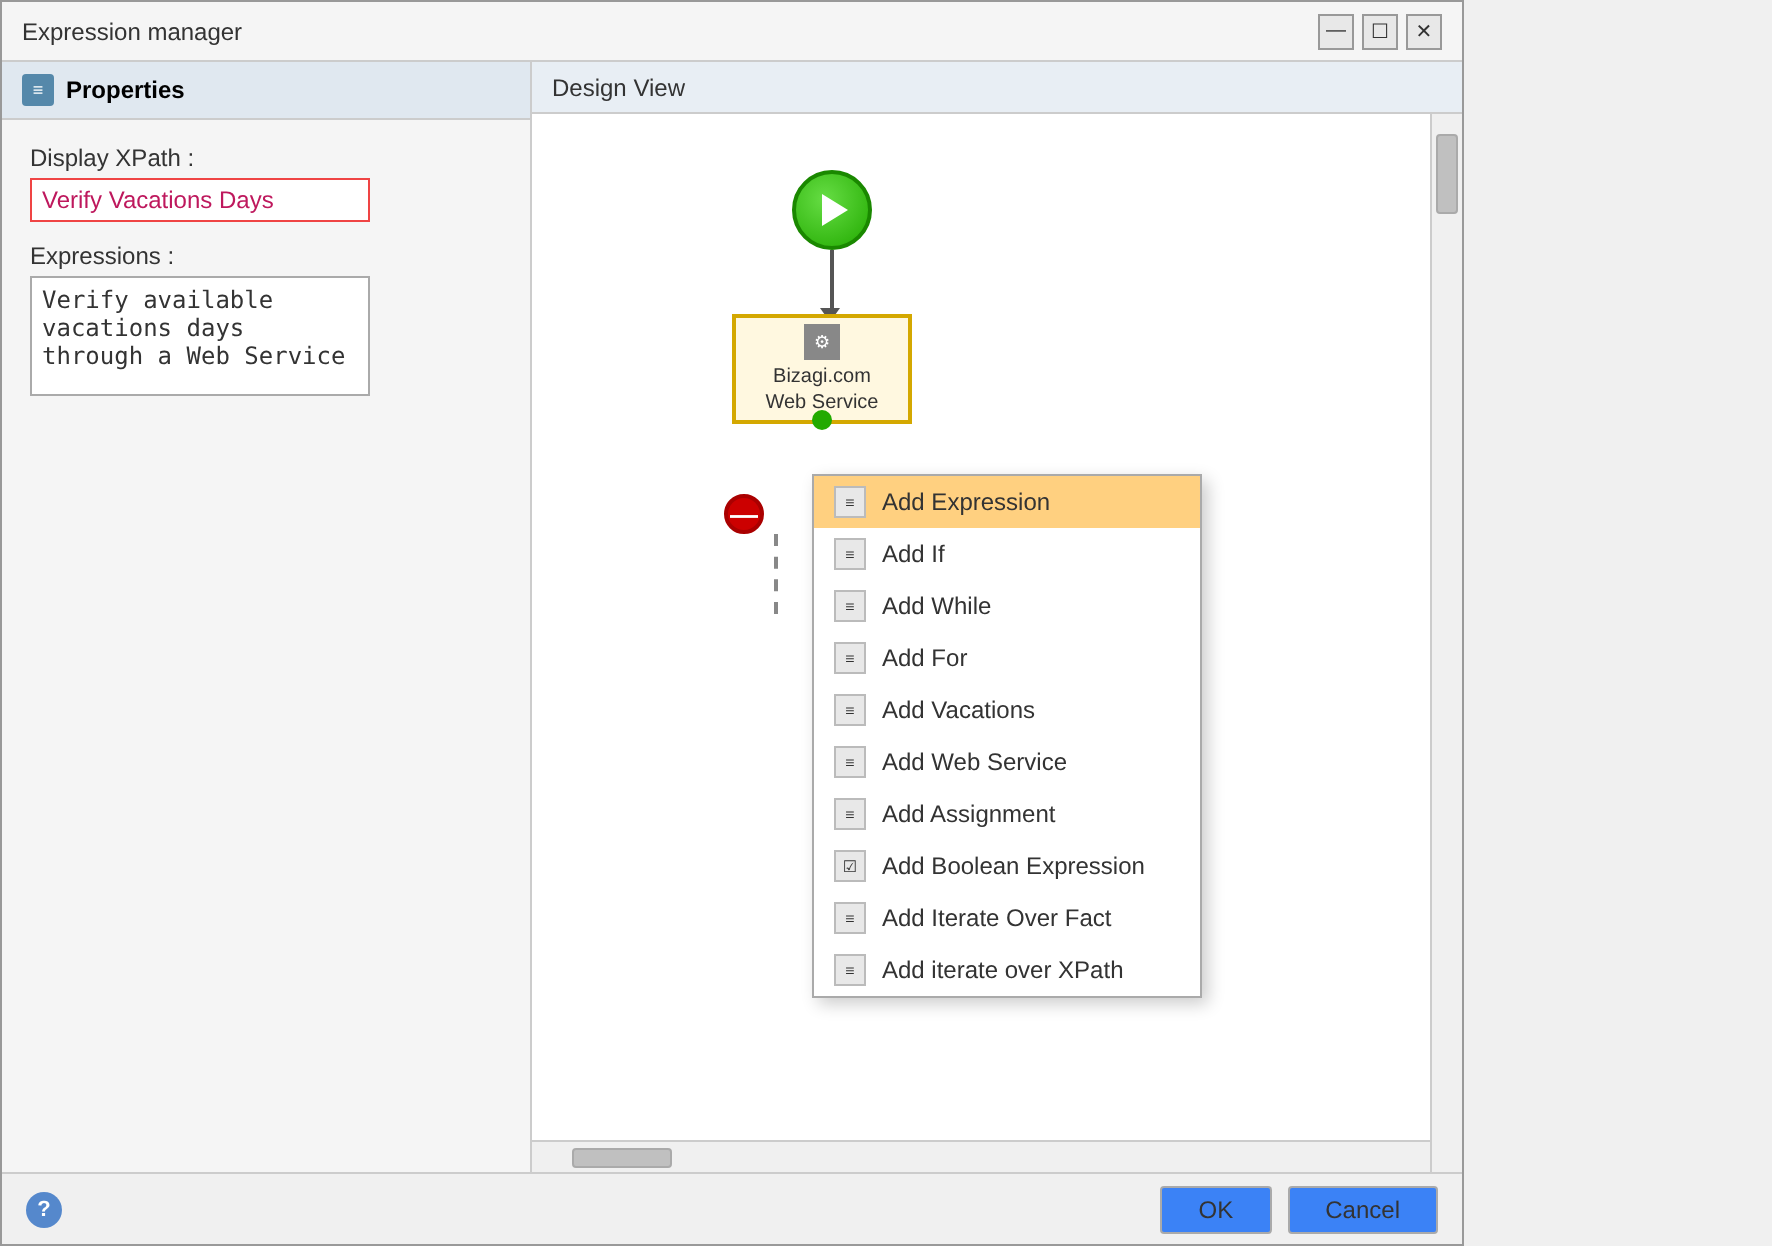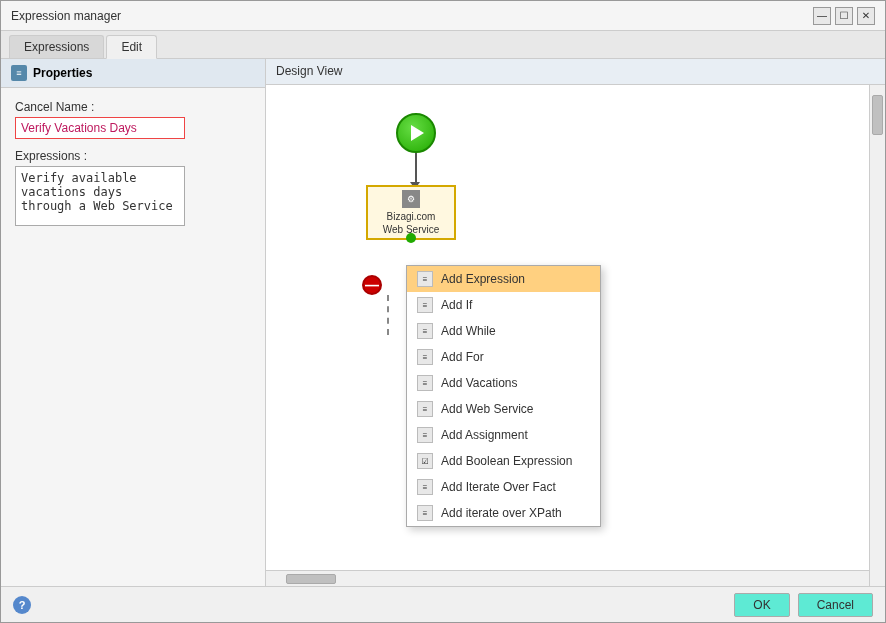--- a/index.html
+++ b/index.html
@@ -5,21 +5,21 @@
     * { box-sizing: border-box; margin: 0; padding: 0; }
     body {
       font-family: 'Segoe UI', Tahoma, Geneva, Verdana, sans-serif;
       font-size: 12px;
       background: #f0f0f0;
       width: 886px;
       height: 623px;
       overflow: hidden;
     }
     .window {
-      width: 886px;
+      width: 732px;
       height: 623px;
       background: #f0f0f0;
       border: 1px solid #999;
       display: flex;
       flex-direction: column;
     }
     .title-bar {
       background: #f5f5f5;
       border-bottom: 1px solid #ccc;
       padding: 6px 10px;
@@ -151,21 +151,21 @@
       overflow: hidden;
     }
     .design-view-header {
       background: #e8eef4;
       border-bottom: 1px solid #ccc;
       padding: 5px 10px;
       font-size: 12px;
       color: #333;
       height: 26px;
       display: flex;
-      align-items: flex-start;
+      align-items: center;
     }
     .design-canvas {
       flex: 1;
       position: relative;
       overflow: hidden;
       background: white;
     }
     .scrollbar-v {
       position: absolute;
       right: 0;
@@ -325,21 +325,21 @@
       justify-content: space-between;
       padding: 0 12px;
     }
     .footer-right {
       display: flex;
       gap: 8px;
     }
     .footer-btn {
       padding: 4px 18px;
       border: 1px solid #aaa;
-      background: #5eead4;
+      background: #3b82f6;
       cursor: pointer;
       font-size: 12px;
       color: #333;
       border-radius: 2px;
     }
     .help-icon {
       width: 18px;
       height: 18px;
       border-radius: 50%;
       background: #5588cc;
@@ -379,39 +379,31 @@
     <div class="title-bar-left">
       <span>Expression manager</span>
     </div>
     <div class="title-bar-controls">
       <div class="tb-btn">—</div>
       <div class="tb-btn">☐</div>
       <div class="tb-btn">✕</div>
     </div>
   </div>
 
-  <div class="tabs-bar">
-    <div class="tab">
-      <span>Expressions</span>
-    </div>
-    <div class="tab active">
-      <span>Edit</span>
-    </div>
-  </div>
 
   <div class="main-content">
 
     <div class="left-panel">
       <div class="properties-header">
         <div class="props-icon">≡</div>
         <span>Properties</span>
       </div>
       <div class="form-area">
         <div>
-          <div class="form-label">Cancel Name :</div>
+          <div class="form-label">Display XPath :</div>
           <input class="form-input" type="text" value="Verify Vacations Days" style="">
         </div>
         <div>
           <div class="form-label">Expressions :</div>
           <textarea class="form-textarea" style="">Verify available vacations days through a Web Service</textarea>
         </div>
       </div>
 
     </div>
 

